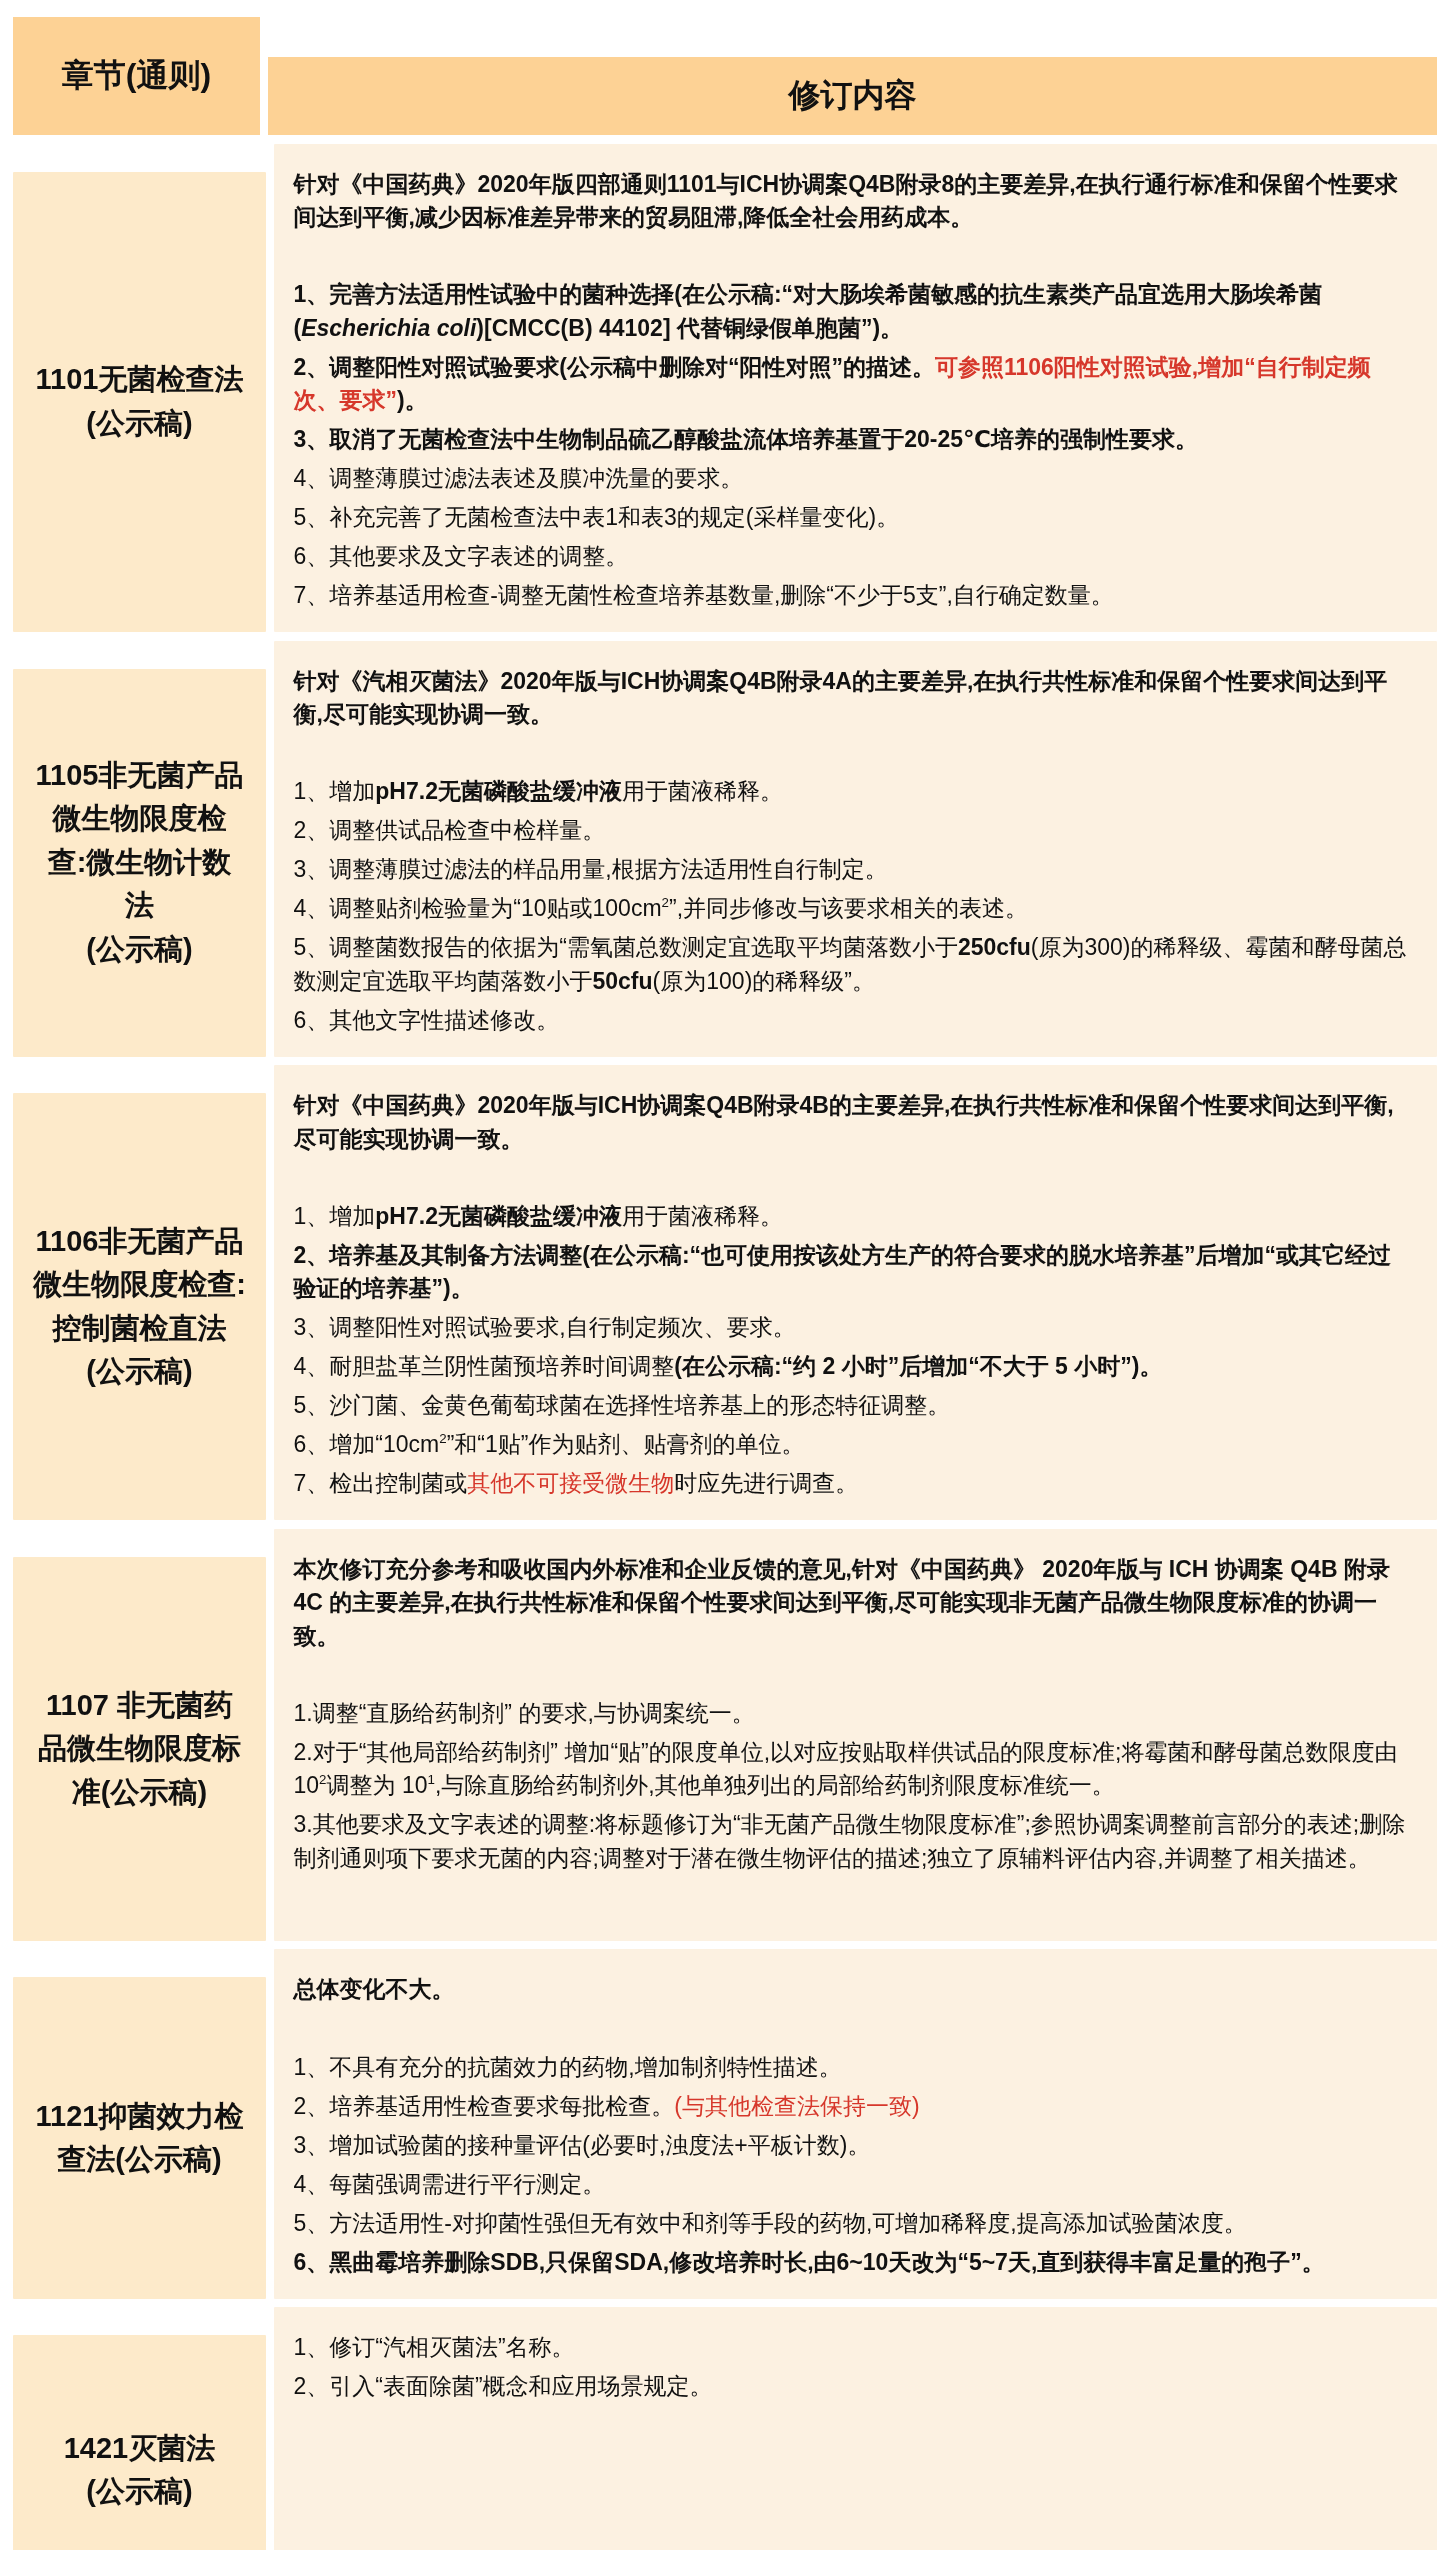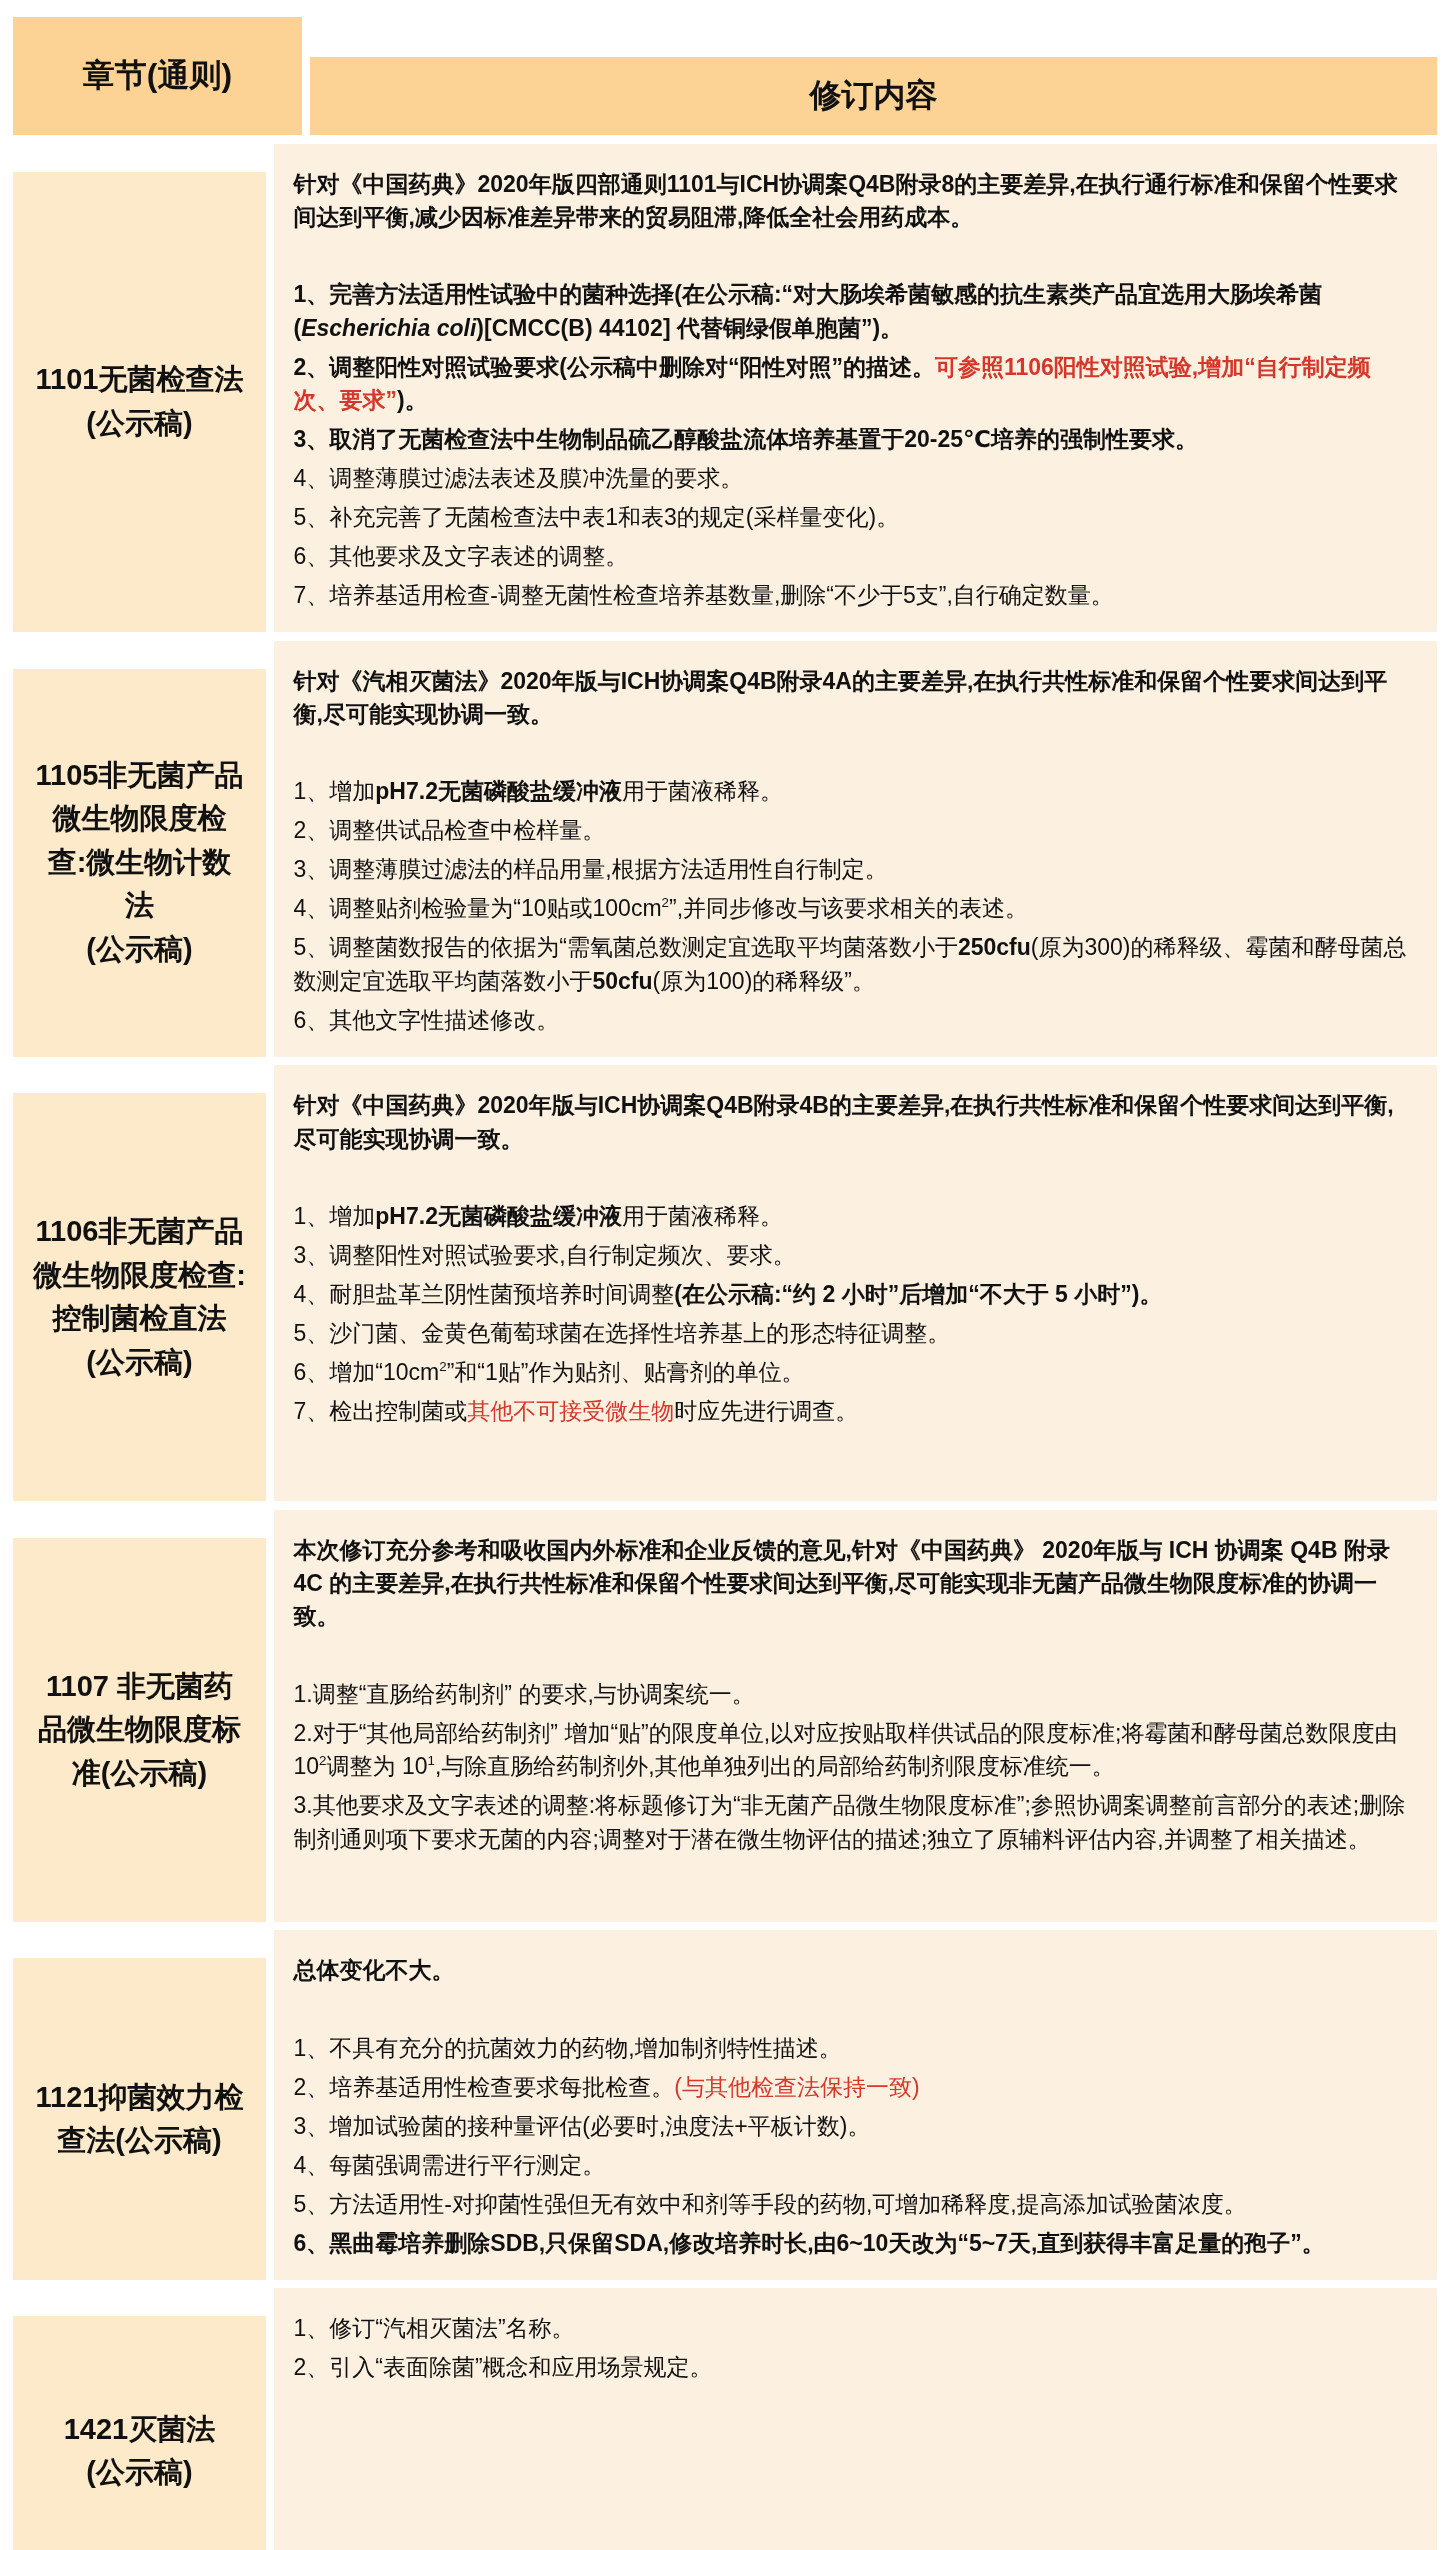--- a/index.html
+++ b/index.html
@@ -38,21 +38,21 @@
     padding:24px 24px 13.8px 19.5px;
     font-size:23px;
     line-height:1.45;
   }
   .hrow{min-height:118px;}
   .hcell{
     background:var(--header-bg);
     display:flex;align-items:center;justify-content:center;
     font-size:32px;font-weight:700;
   }
-  .hcell.left{width:289px;flex:none;}
+  .hcell.left{width:247px;flex:none;}
   .hcell.right{flex:1;margin-top:40px;}
   .chwrap{font-size:29px;font-weight:700;line-height:1.5;}
   .intro{margin-bottom:44px;font-weight:700;}
   .item{margin-bottom:5.7px;}
   .b{font-weight:700;}
   .r{color:var(--accent-red);}
   .i{font-style:italic;}
   sup{font-size:58%;line-height:0;}
   #rows .trow:nth-child(1){min-height:485px;}
   #rows .trow:nth-child(2){min-height:378px;}
@@ -117,20 +117,21 @@
           <div class="chwrap">
             <div class="chline">1106非无菌产品</div>
             <div class="chline">微生物限度检查:</div>
             <div class="chline">控制菌检直法</div>
             <div class="chline">(公示稿)</div>
           </div>
         </div>
         <div class="cell content">
           <div class="intro"><span class="b">针对《中国药典》2020年版与ICH协调案Q4B附录4B的主要差异,在执行共性标准和保留个性要求间达到平衡,尽可能实现协调一致。</span></div>
           <div class="item"><span>1、增加</span><span class="b">pH7.2无菌磷酸盐缓冲液</span><span>用于菌液稀释。</span></div>
+          <div class="item"><span class="b">2、培养基及其制备方法调整(在公示稿:“也可使用按该处方生产的符合要求的脱水培养基”后增加“或其它经过验证的培养基”)。</span></div>
           <div class="item"><span>3、调整阳性对照试验要求,自行制定频次、要求。</span></div>
           <div class="item"><span>4、耐胆盐革兰阴性菌预培养时间调整</span><span class="b">(在公示稿:“约 2 小时”后增加“不大于 5 小时”)。</span></div>
           <div class="item"><span>5、沙门菌、金黄色葡萄球菌在选择性培养基上的形态特征调整。</span></div>
           <div class="item"><span>6、增加“10cm</span><sup>2</sup><span>”和“1贴”作为贴剂、贴膏剂的单位。</span></div>
           <div class="item"><span>7、检出控制菌或</span><span class="r">其他不可接受微生物</span><span>时应先进行调查。</span></div>
         </div>
       </div>
       <div class="trow">
         <div class="cell chapter">
           <div class="chwrap">

